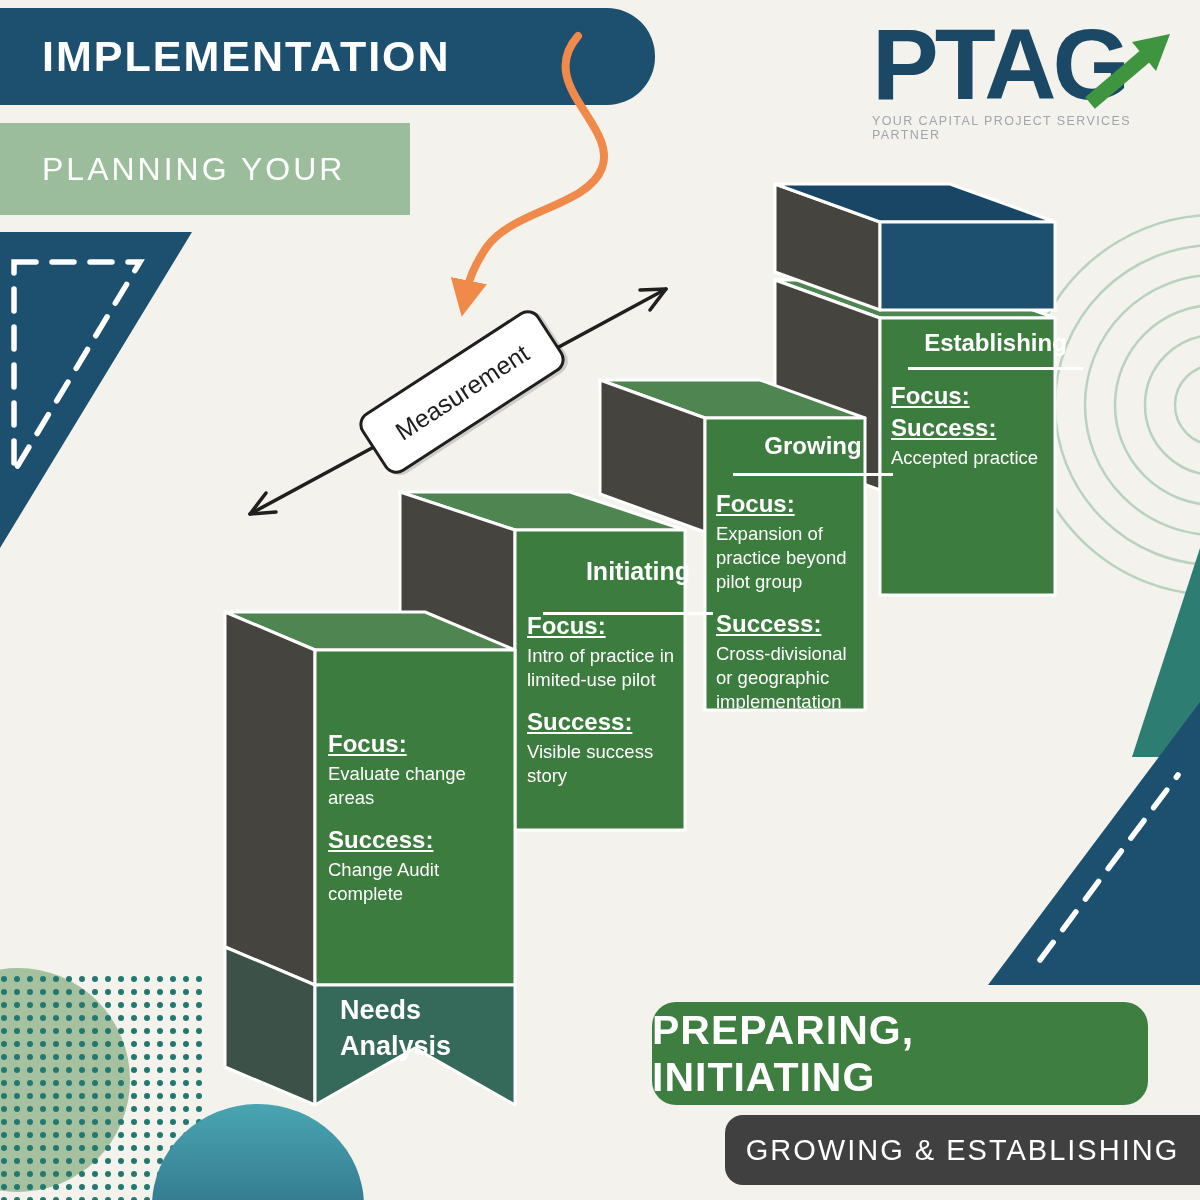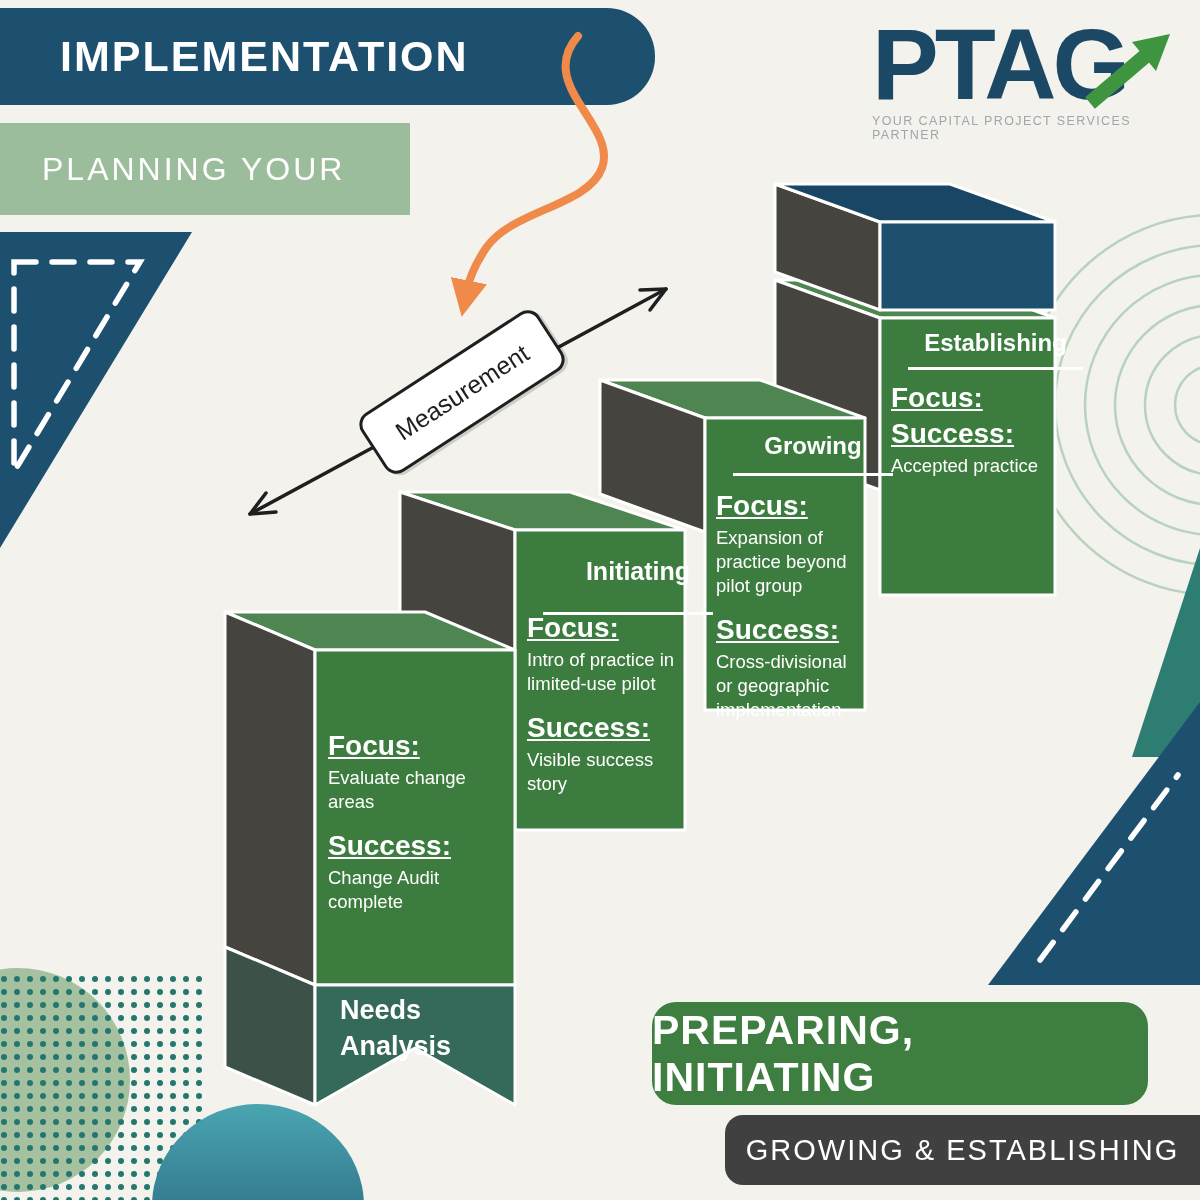--- a/index.html
+++ b/index.html
@@ -11,37 +11,37 @@
   .abs{position:absolute;}
   svg{display:block;}
   #shapes-layer{position:absolute;left:0;top:0;z-index:1;}
   #text-layer{position:absolute;left:0;top:0;width:1200px;height:1200px;z-index:2;pointer-events:none;}
   #arrow-layer{position:absolute;left:0;top:0;z-index:3;pointer-events:none;}
 
   .banner-impl{
     left:0;top:8px;width:655px;height:97px;background:#1d4f6e;
     border-radius:0 48px 48px 0;display:flex;align-items:center;
   }
-  .banner-impl span{color:#fff;font-size:43px;font-weight:700;letter-spacing:2px;padding-left:60px;}
+  .banner-impl span{color:#fff;font-size:43px;font-weight:700;letter-spacing:2px;padding-left:42px;}
   .banner-plan{
     left:0;top:123px;width:410px;height:92px;background:#9cbd9c;
     display:flex;align-items:center;
   }
   .banner-plan span{color:#fff;font-size:32px;font-weight:400;letter-spacing:3px;padding-left:42px;}
 
   .logo{left:872px;top:18px;width:330px;height:120px;}
   .logo-text{font-size:100px;line-height:92px;font-weight:700;letter-spacing:-4px;color:#1b4965;}
   .logo-tagline{font-size:12.5px;letter-spacing:1.4px;color:#a0a6ab;margin-top:4px;font-weight:400;}
 
   .step-header{
     position:absolute;display:flex;align-items:center;justify-content:center;
     color:#fff;font-weight:700;border-bottom:3px solid #fff;box-sizing:border-box;text-align:center;margin-left:28px;
   }
   .step-body{position:absolute;color:#fff;}
-  .lbl{font-weight:700;text-decoration:underline;font-size:28px;margin-bottom:4px;}
+  .lbl{font-weight:700;text-decoration:underline;font-size:24px;margin-bottom:4px;}
   .txt{font-size:18.5px;line-height:1.3;margin-bottom:16px;}
 
   .benchmark-label{
     left:880px;top:224px;width:175px;height:84px;display:flex;align-items:center;justify-content:center;
     color:#fff;font-size:25px;font-weight:700;
   }
   .needs-label{
     left:340px;top:992px;width:172px;color:#fff;font-size:27px;font-weight:700;line-height:1.35;
   }
 

